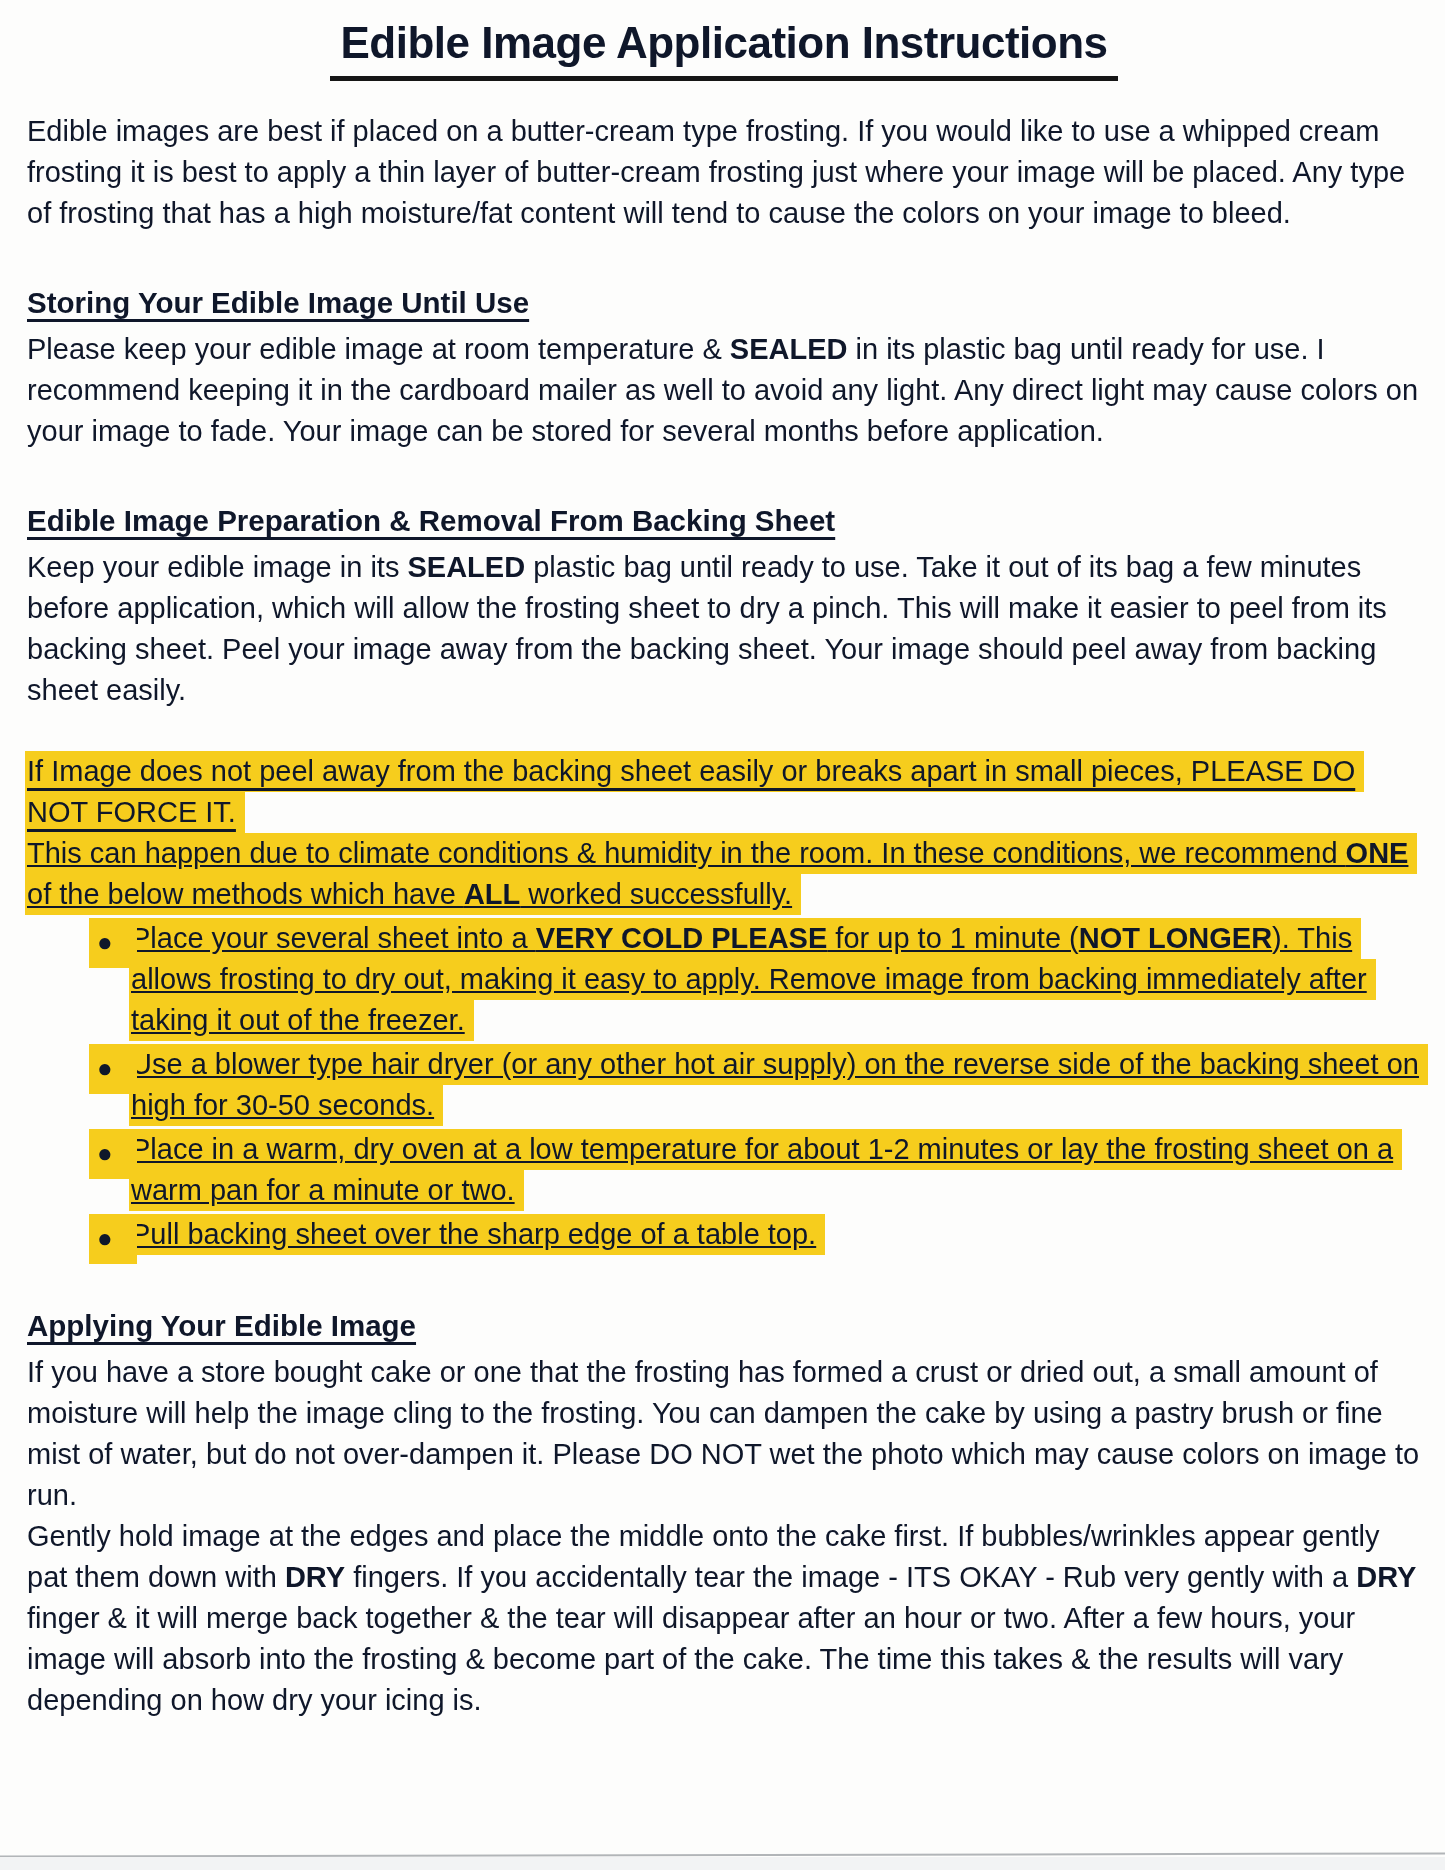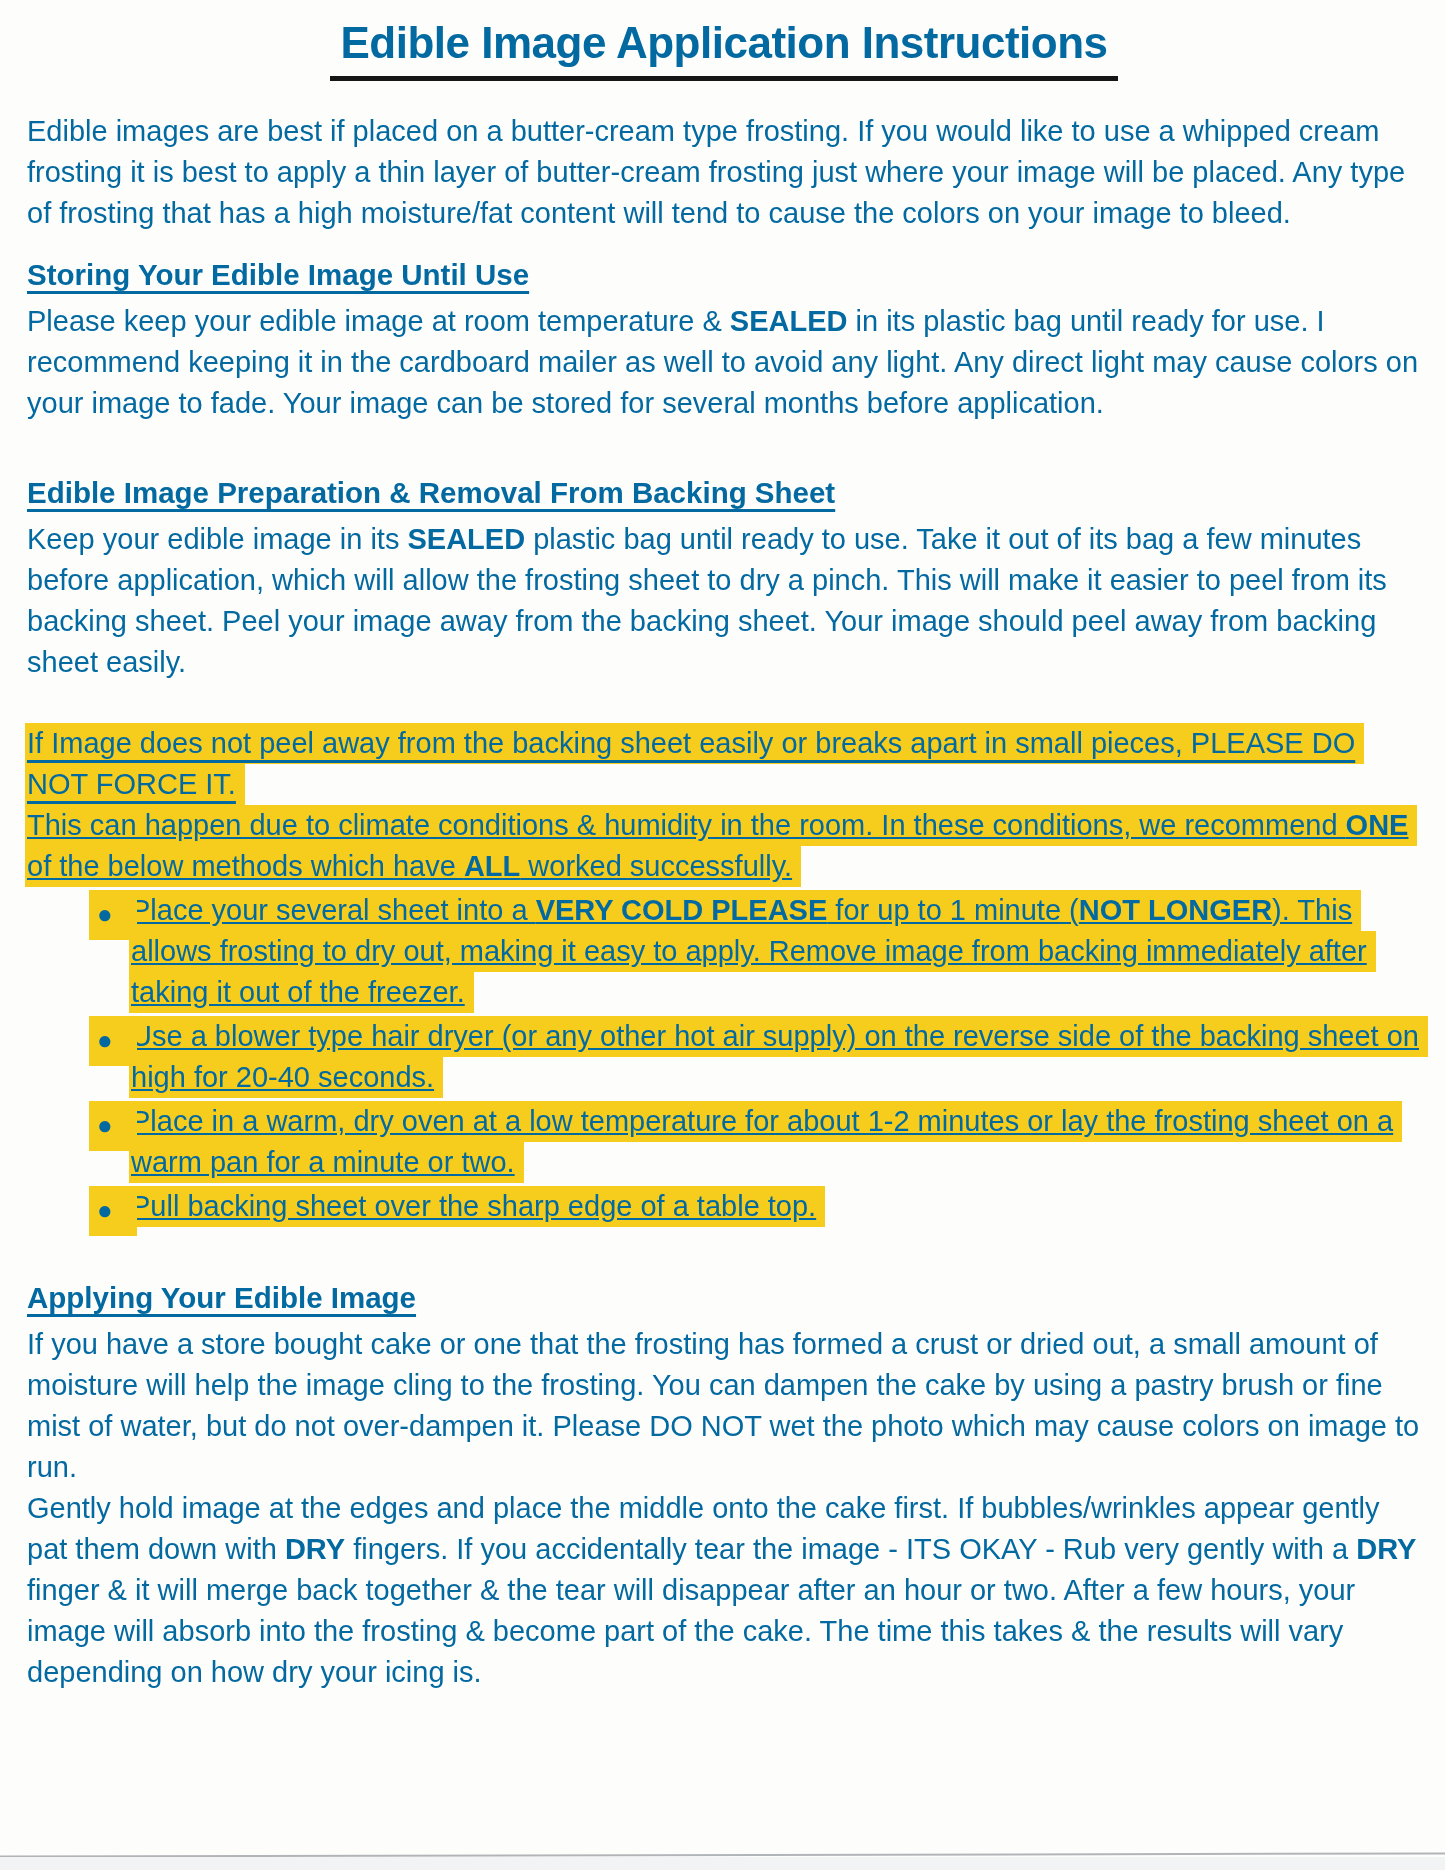--- a/index.html
+++ b/index.html
@@ -10,21 +10,21 @@
   .page {
     position: relative;
     width: 1445px;
     height: 1870px;
     background: #fdfdfc;
     box-sizing: border-box;
     padding: 14px 24px 17px 27px;
     font-family: "Liberation Sans", sans-serif;
     font-size: 29px;
     line-height: 41px;
-    color: #0369a1;
+    color: #0f172a;
     overflow: hidden;
   }
   .title-wrap {
     text-align: center;
     margin: 0;
   }
   .title-wrap .title-text {
     display: inline-block;
     font-size: 44px;
     line-height: 58px;
@@ -38,21 +38,21 @@
   .h2 {
     font-weight: bold;
     margin: 0;
     font-size: 29.5px;
   }
   .h2 .h2-text {
     text-decoration: underline;
     text-decoration-thickness: 2.5px;
     text-underline-offset: 6px;
   }
-  .h2-storing  { margin-top: 20px; }
+  .h2-storing  { margin-top: 48px; }
   .p-after-h2  { margin-top: 6px; }
   .h2-prep     { margin-top: 48px; }
   .h2-applying { margin-top: 50px; }
 
   .hl-block { margin-top: 26px; }
   .hl {
     background: #f6cd1d;
     padding: 4px 9px 5px 2px;
     margin-left: -2px;
     -webkit-box-decoration-break: clone;
@@ -135,21 +135,21 @@
 
     <p><span class="hl"><span>This can happen due to climate conditions &amp; humidity in the room. In these conditions, we recommend </span><b>ONE</b><span> of the below methods which have </span><b>ALL</b><span> worked successfully.</span></span></p>
 
     <ul class="hl-list">
       <li>
         <span class="bullet-dot">●</span>
         <span class="hl"><span>Place your several sheet into a </span><b>VERY COLD PLEASE</b><span> for up to 1 minute (</span><b>NOT LONGER</b><span>). This allows frosting to dry out, making it easy to apply. Remove image from backing immediately after taking it out of the freezer.</span></span>
       </li>
       <li>
         <span class="bullet-dot">●</span>
-        <span class="hl">Use a blower type hair dryer (or any other hot air supply) on the reverse side of the backing sheet on high for 20-40 seconds.</span>
+        <span class="hl">Use a blower type hair dryer (or any other hot air supply) on the reverse side of the backing sheet on high for 30-50 seconds.</span>
       </li>
       <li>
         <span class="bullet-dot">●</span>
         <span class="hl">Place in a warm, dry oven at a low temperature for about 1-2 minutes or lay the frosting sheet on a warm pan for a minute or two.</span>
       </li>
       <li>
         <span class="bullet-dot">●</span>
         <span class="hl">Pull backing sheet over the sharp edge of a table top.</span>
       </li>
     </ul>

